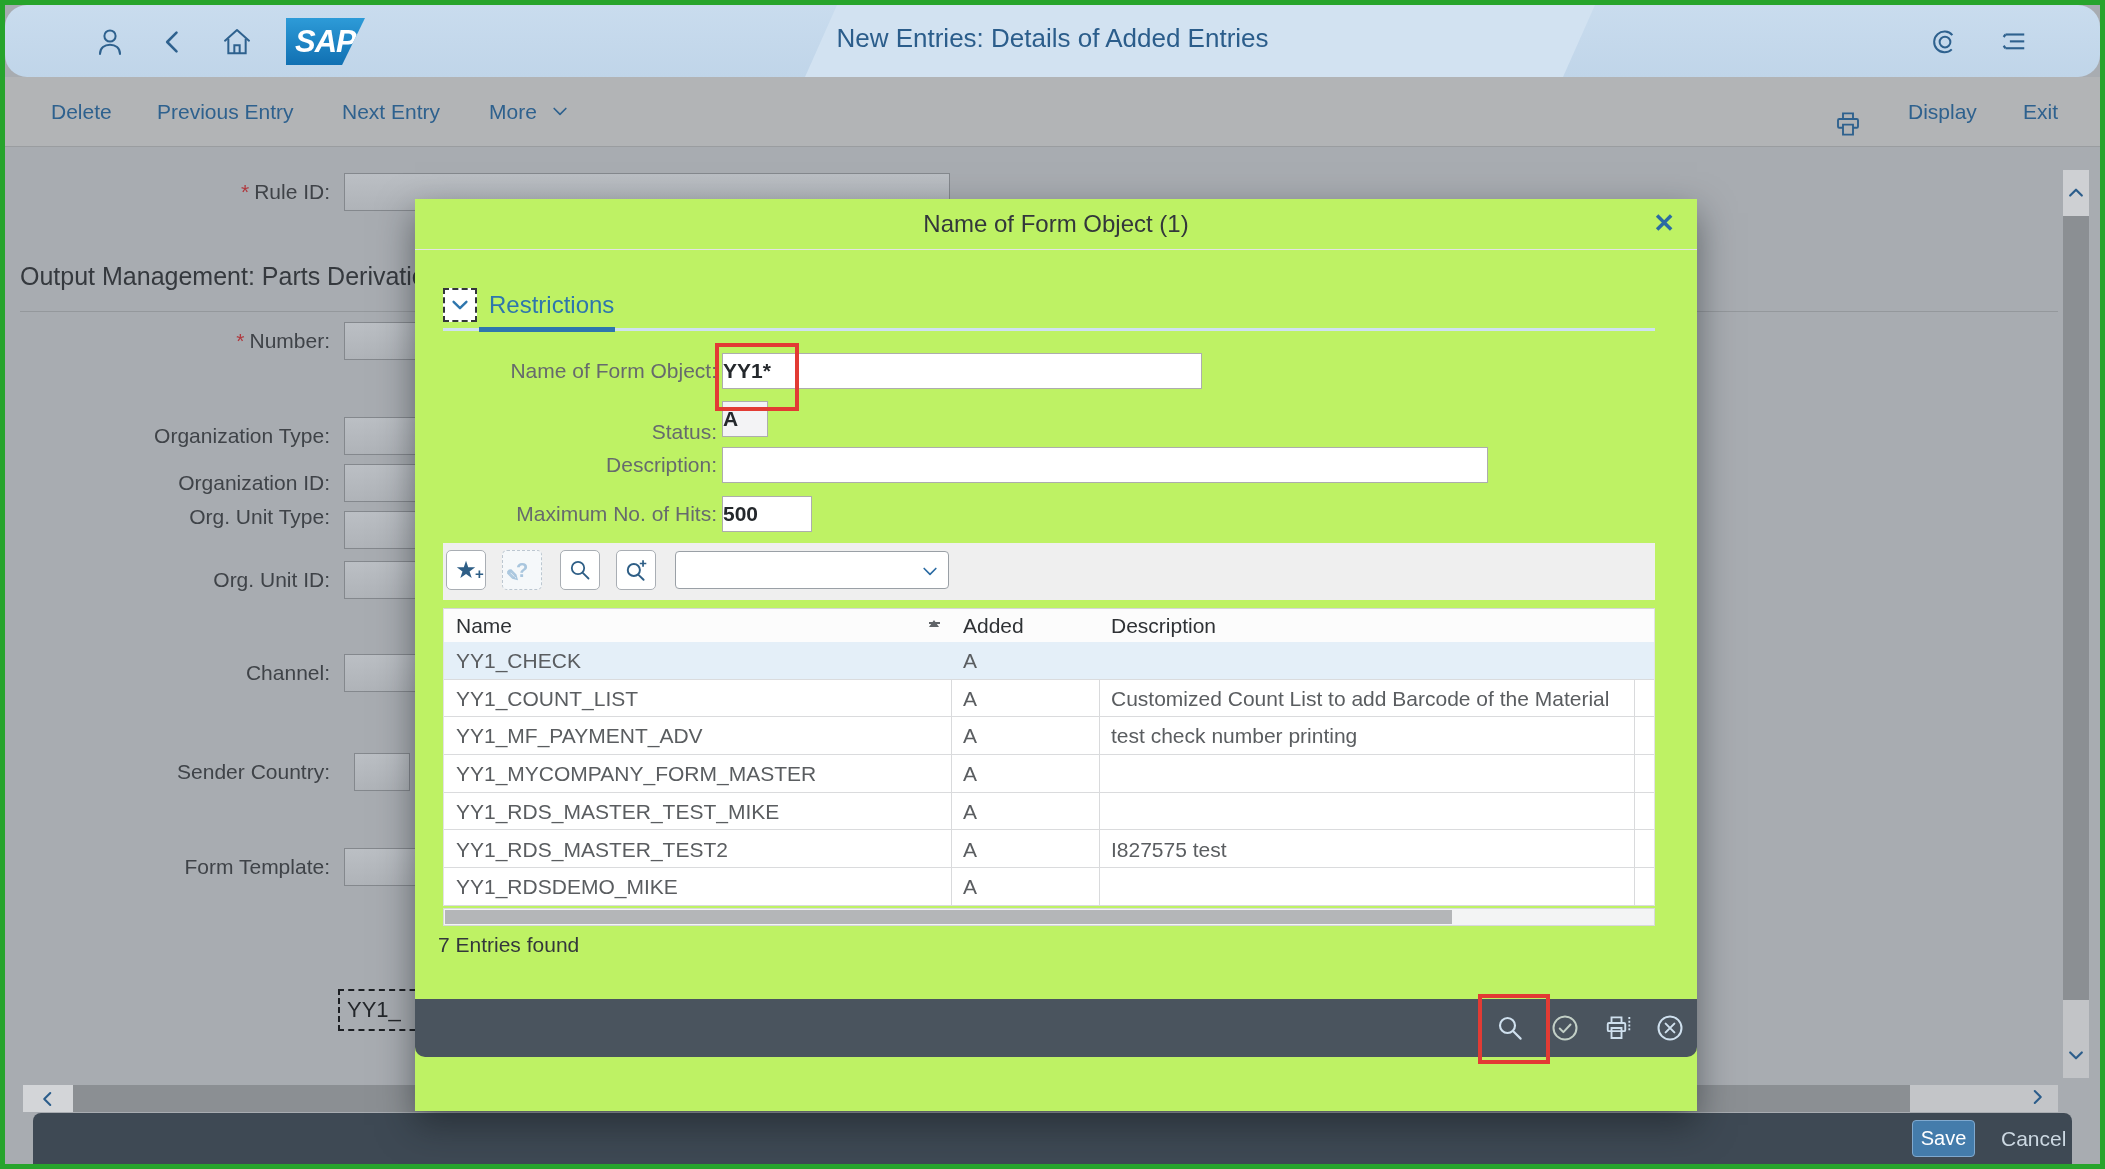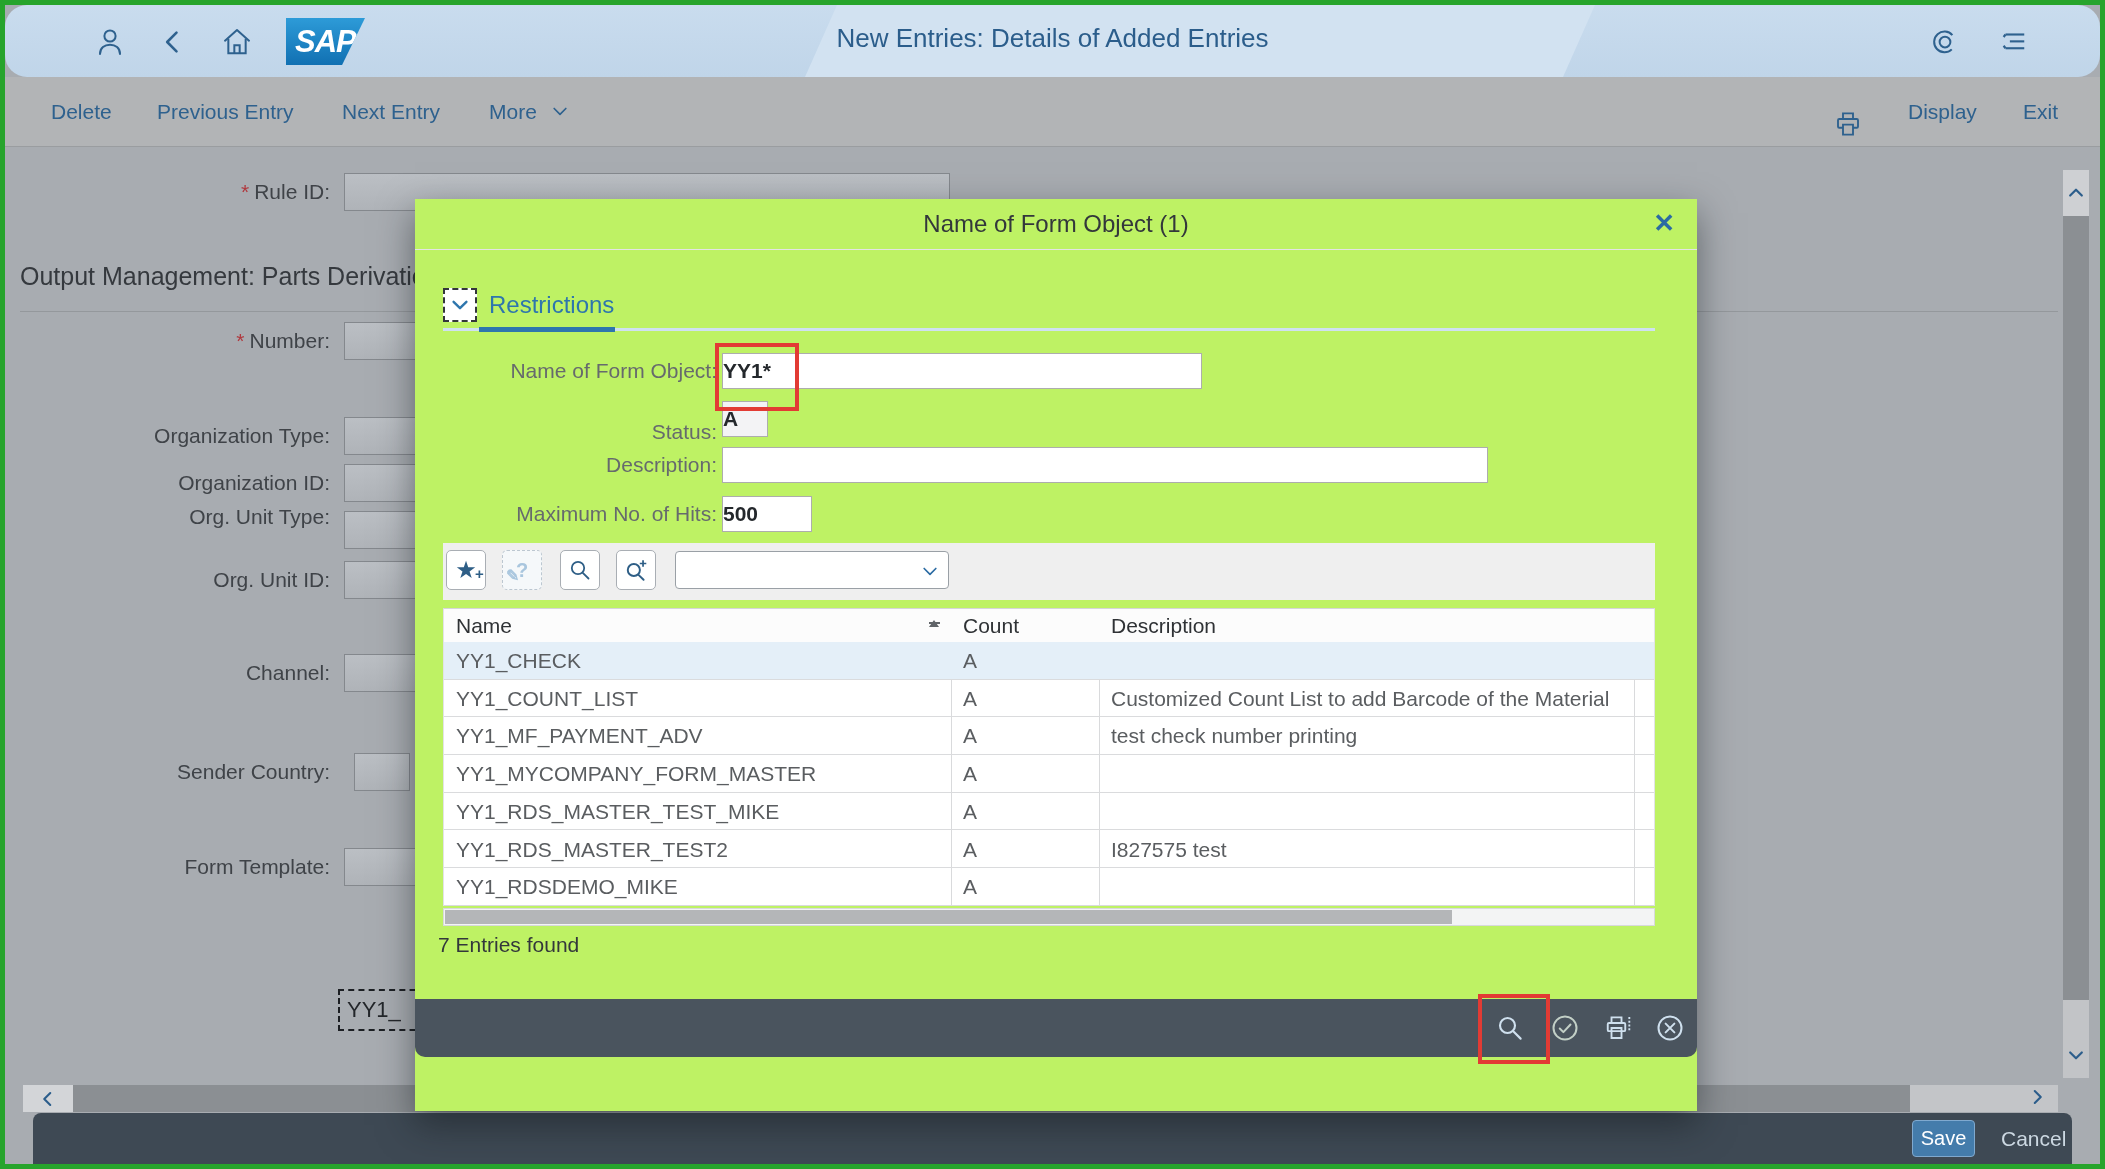--- a/index.html
+++ b/index.html
@@ -245,21 +245,21 @@
     <div class="dtable">
       <div class="vline" style="left:507px;"></div>
       <div class="vline" style="left:655px;"></div>
       <div class="vline" style="left:1190px;"></div>
       <div class="thead">
         <span style="left:12px;">Name</span>
         <span class="sort-ico">
             <span class="tri"></span>
             <span class="base"></span>
           </span>
-        <span style="left:519px;">Count</span>
+        <span style="left:519px;">Added</span>
         <span style="left:667px;">Description</span>
       </div>
       <div class="trow selected" style="top:33px;">
         <span style="left:12px;">YY1_CHECK</span>
         <span style="left:519px;">A</span>
         <span style="left:667px;"></span>
       </div>
       <div class="trow" style="top:70.7px;">
         <span style="left:12px;">YY1_COUNT_LIST</span>
         <span style="left:519px;">A</span>

